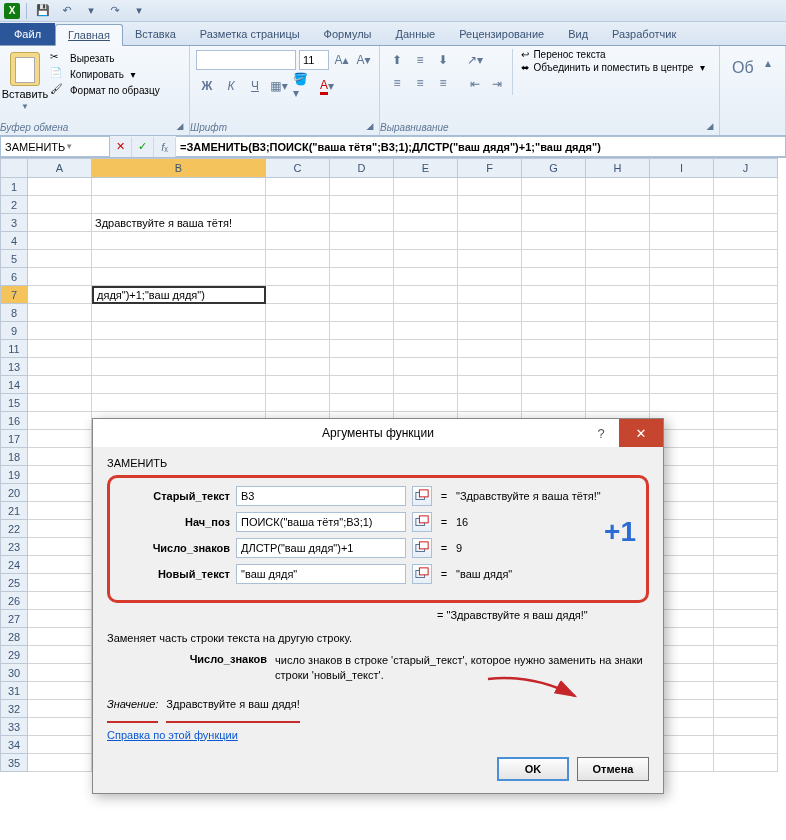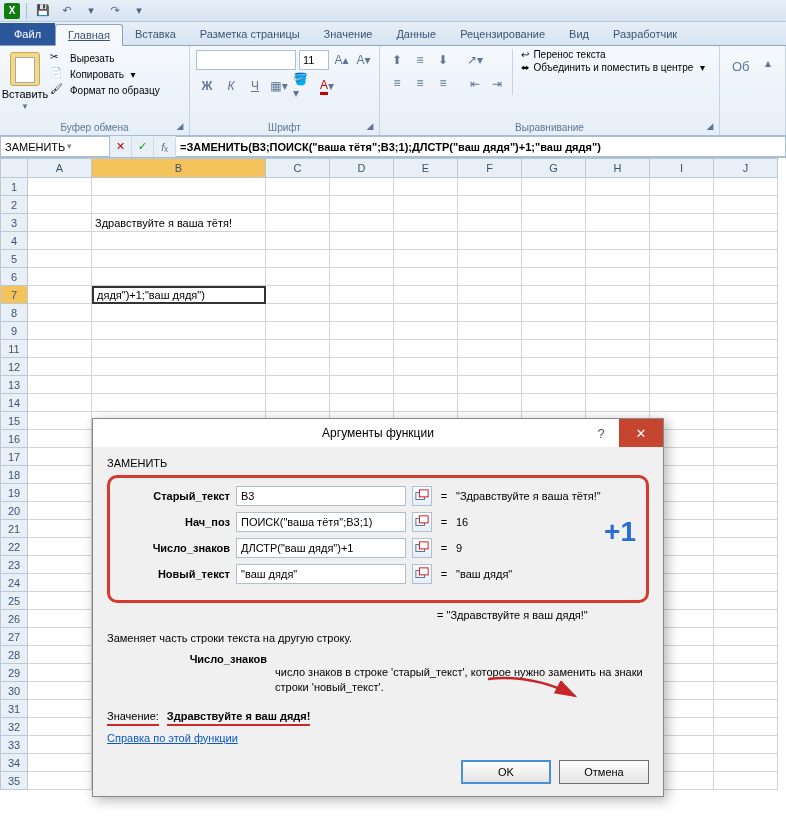--- a/index.html
+++ b/index.html
@@ -13,21 +13,21 @@
 
 
 .rtabs { height: 24px; background: linear-gradient(#e6eef7, #d8e4f2); display: flex; align-items: flex-end; border-bottom: 1px solid #8ba4c4; }
 .file-tab { background: #2b579a; color: #fff; padding: 4px 14px; font-size: 11px; cursor: pointer; height: 22px; display: flex; align-items: center; }
 .rtab { padding: 4px 12px; font-size: 11px; color: #3b5475; cursor: pointer; height: 22px; display: flex; align-items: center; }
 .rtab.active { background: #f5f9fd; border: 1px solid #8ba4c4; border-bottom: 1px solid #f5f9fd; border-radius: 3px 3px 0 0; margin-bottom: -1px; text-decoration: underline; }
 
 
 .ribbon { height: 90px; background: linear-gradient(#f5f9fd, #e6eef7); border-bottom: 1px solid #a9bdd4; display: flex; }
 .rgroup { border-right: 1px solid #c6d4e2; padding: 3px 6px 0 6px; display: flex; flex-direction: column; position: relative; }
-.rgroup-label { position: absolute; bottom: 2px; left: 0; right: 0; text-align: center; font-size: 10px; color: #5f7795; }
+.rgroup-label { position: absolute; bottom: 2px; left: 0; right: 0; text-align: left; font-size: 10px; color: #5f7795; font-style: italic; }
 .rgroup-corner { position: absolute; bottom: 3px; right: 3px; width: 12px; height: 12px; font-size: 9px; color: #5f7795; display: flex; align-items: center; justify-content: center; cursor: pointer; }
 
 .paste-btn { width: 38px; display: flex; flex-direction: column; align-items: center; gap: 2px; padding-top: 3px; }
 .paste-icon { width: 30px; height: 34px; background: #f5d98a; border: 1px solid #c0a954; border-radius: 3px; position: relative; }
 .paste-icon::after { content: ''; position: absolute; top: 4px; left: 4px; width: 18px; height: 24px; background: #fff; border: 1px solid #aaa; }
 .clip-col { display: flex; flex-direction: column; gap: 2px; padding-left: 2px; padding-top: 2px; font-size: 10px; }
 .clip-row { display: flex; align-items: center; gap: 4px; cursor: pointer; }
 .clip-icn { width: 16px; height: 14px; display: inline-block; }
 
 .font-top { display: flex; gap: 3px; align-items: center; margin-bottom: 4px; }
@@ -80,27 +80,27 @@
 .arg-input { width: 170px; height: 20px; border: 1px solid #abc0d7; background: #fff; padding: 0 4px; font-size: 11px; }
 .arg-ref { width: 20px; height: 20px; border: 1px solid #abc0d7; background: linear-gradient(#fff,#e6eef7); display: flex; align-items: center; justify-content: center; cursor: pointer; }
 .arg-ref svg { width: 14px; height: 14px; }
 .arg-eq { width: 12px; text-align: center; }
 .arg-val { flex: 1; }
 .plus1 { position: absolute; right: 10px; top: 38px; font-size: 28px; font-weight: bold; color: #2b6cd4; }
 .result-line { margin-top: 6px; padding-left: 330px; }
 .desc { margin: 10px 0 8px 0; line-height: 1.3; }
 .desc-arg { display: flex; gap: 8px; margin-bottom: 10px; }
 .desc-arg-lbl { width: 160px; text-align: right; font-weight: bold; }
-.desc-arg-txt { flex: 1; line-height: 1.3; margin-top: 12px; }
+.desc-arg-txt { flex: 1; line-height: 1.3; }
 .value-line { margin: 16px 0 6px 0; display: flex; gap: 8px; }
-.value-line .lbl { border-bottom: 2px solid #c62c2c; padding-bottom: 1px; }
-.value-line .val { border-bottom: 2px solid #c62c2c; padding-bottom: 2px; font-weight: bold; }
+.value-line .lbl { border-bottom: 2px solid #c62c2c; padding-bottom: 1px; font-style: italic; }
+.value-line .val { border-bottom: 2px solid #c62c2c; padding-bottom: 11px; }
 .help-link { color: #0b57d0; text-decoration: underline; cursor: pointer; }
 .dlg-buttons { display: flex; justify-content: flex-end; gap: 8px; padding: 6px 14px 12px 14px; }
-.dlg-btn { width: 90px; height: 24px; border: 1px solid #707070; background: linear-gradient(#fdfdfd,#e4e4e4); font-size: 11px; cursor: pointer; }
+.dlg-btn { width: 72px; height: 24px; border: 1px solid #707070; background: linear-gradient(#fdfdfd,#e4e4e4); font-size: 11px; cursor: pointer; font-weight: bold; }
 .dlg-btn.ok { border: 2px solid #4a90d9; }
 .arrow { position: absolute; left: 390px; top: 255px; z-index: 20; }
 </style>
 </head>
 <body>
 
 <div class="titlebar">
   <div class="xl-icon">X</div>
   <div class="qat-sep"></div>
   <div class="qat-btn">💾</div>
@@ -108,21 +108,21 @@
   <div class="qat-btn">▾</div>
   <div class="qat-btn">↷</div>
   <div class="qat-btn">▾</div>
 </div>
 
 <div class="rtabs">
   <div class="file-tab">Файл</div>
   <div class="rtab active">Главная</div>
   <div class="rtab">Вставка</div>
   <div class="rtab">Разметка страницы</div>
-  <div class="rtab">Значение</div>
+  <div class="rtab">Формулы</div>
   <div class="rtab">Данные</div>
   <div class="rtab">Рецензирование</div>
   <div class="rtab">Вид</div>
   <div class="rtab">Разработчик</div>
 </div>
 
 <div class="ribbon">
   <div class="rgroup" style="width:190px">
     <div style="display:flex;gap:4px;">
       <div class="paste-btn">
@@ -192,21 +192,21 @@
             <span>Перенос текста</span>
           </div>
         <div class="align-item"><span>⬌</span><span>Объединить и поместить в центре</span>&nbsp;▾</div>
       </div>
     </div>
     <div class="rgroup-label">Выравнивание</div>
     <div class="rgroup-corner">◢</div>
   </div>
 
   <div class="rgroup" style="flex:1">
-    <div style="padding:10px 0 0 6px;color:#5f7795;font-size:13px">Об</div>
+    <div style="padding:10px 0 0 6px;color:#5f7795;font-size:16px">Об</div>
     <div class="rbtn" style="position:absolute;right:6px;top:6px">▴</div>
   </div>
 </div>
 
 <div class="fbar">
   <div class="namebox">
       <span>ЗАМЕНИТЬ</span>
       <span style="font-size:8px;color:#888">▼</span>
     </div>
   <div class="fbar-btns">
@@ -344,33 +344,20 @@
         <div class="cell cD"></div>
         <div class="cell cE"></div>
         <div class="cell cF"></div>
         <div class="cell cG"></div>
         <div class="cell cH"></div>
         <div class="cell cI"></div>
         <div class="cell cJ"></div>
       </div>
       <div class="row">
         <div class="rh">11</div>
-        <div class="cell cA"></div>
-        <div class="cell cB"></div>
-        <div class="cell cC"></div>
-        <div class="cell cD"></div>
-        <div class="cell cE"></div>
-        <div class="cell cF"></div>
-        <div class="cell cG"></div>
-        <div class="cell cH"></div>
-        <div class="cell cI"></div>
-        <div class="cell cJ"></div>
-      </div>
-      <div class="row">
-        <div class="rh">12</div>
         <div class="cell cA"></div>
         <div class="cell cB"></div>
         <div class="cell cC"></div>
         <div class="cell cD"></div>
         <div class="cell cE"></div>
         <div class="cell cF"></div>
         <div class="cell cG"></div>
         <div class="cell cH"></div>
         <div class="cell cI"></div>
         <div class="cell cJ"></div>

